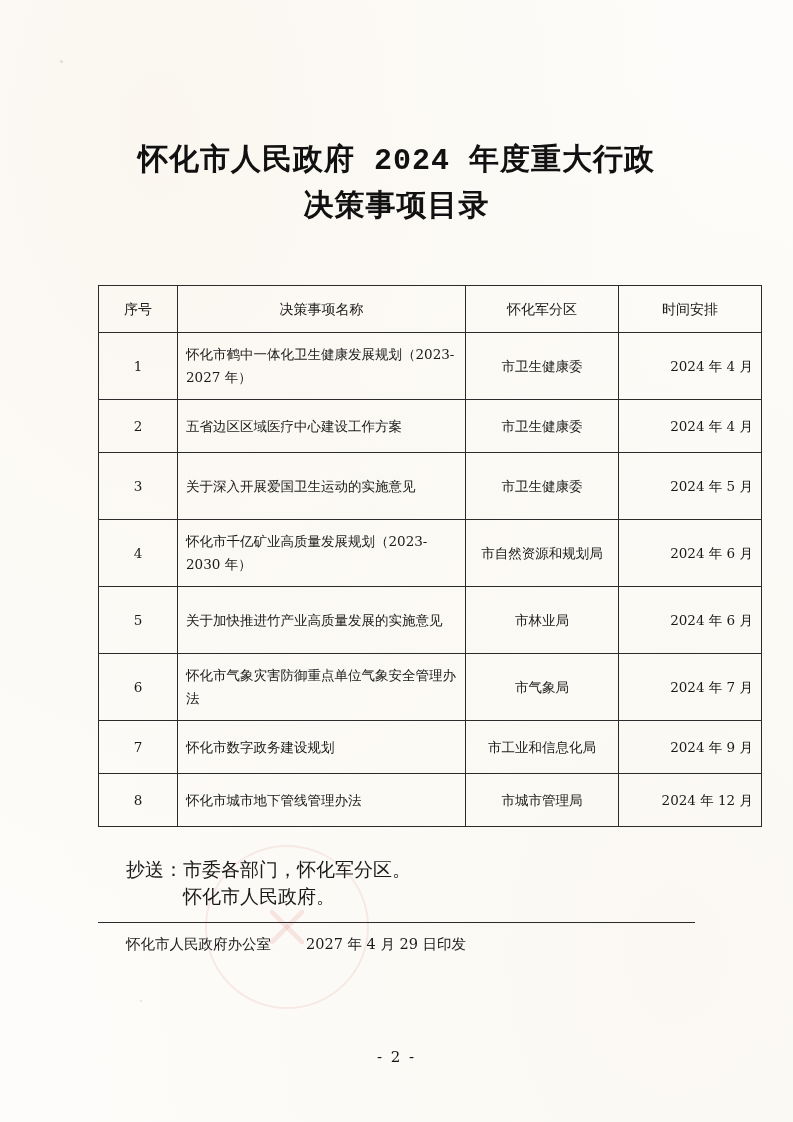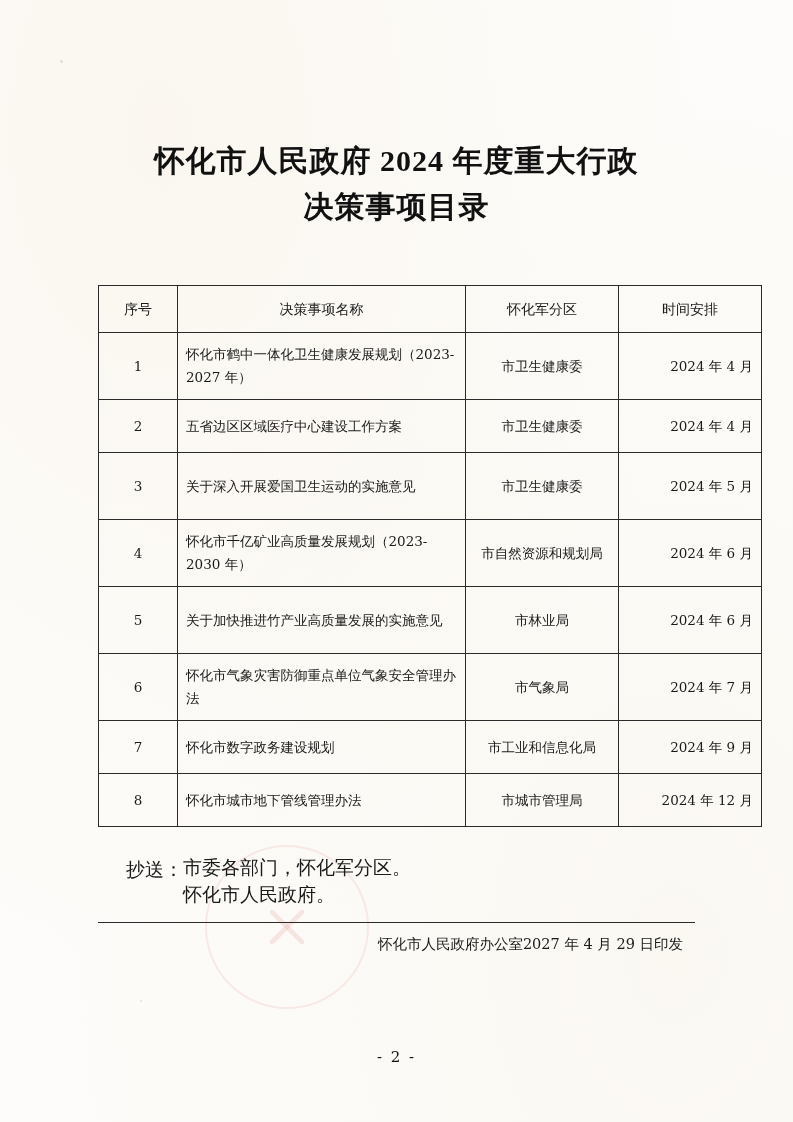--- a/index.html
+++ b/index.html
@@ -24,21 +24,21 @@
       #fdfcfa;
   }
   .title-block {
     position: absolute;
     top: 138px;
     left: 0;
     width: 793px;
     text-align: center;
   }
   .title-line {
-    font-family: Liberation Serif, serif;
+    font-family: Liberation Mono, monospace;
     font-weight: bold;
     font-size: 30px;
     letter-spacing: 1px;
     line-height: 46px;
     color: #111;
   }
   table.doc-table {
     position: absolute;
     top: 285px;
     left: 98px;
@@ -83,33 +83,33 @@
     display: flex;
     font-size: 19px;
     line-height: 27px;
     padding: 0 0 6px 28px;
   }
   .cc-label {
     white-space: nowrap;
   }
   .cc-body {
     flex: 1;
-    font-family: Liberation Mono, monospace;
   }
   .footer-rule {
     border-top: 1px solid #2b2b2b;
     margin-top: 6px;
     width: 597px;
   }
   .footer-line {
     display: flex;
-    justify-content: flex-end;
+    justify-content: flex-start;
     font-size: 14.5px;
     padding: 8px 12px 0 28px;
     line-height: 26px;
+    gap: 35px;
   }
   .page-number {
     position: absolute;
     top: 1048px;
     left: 0;
     width: 793px;
     text-align: center;
     font-size: 15px;
     letter-spacing: 2px;
     color: #111;

